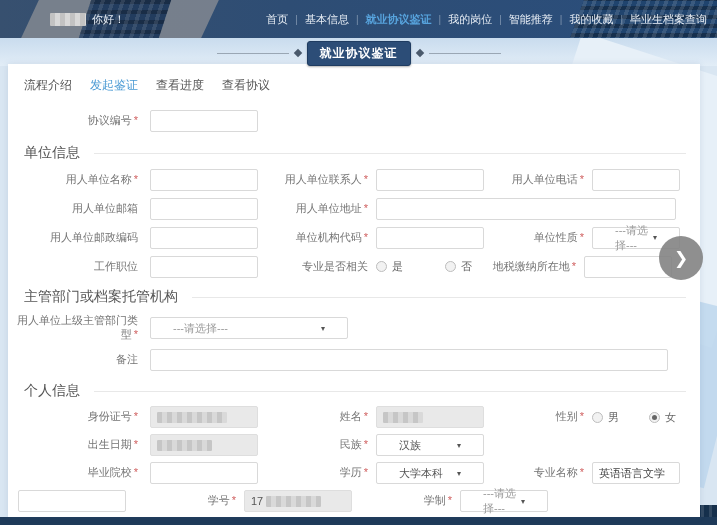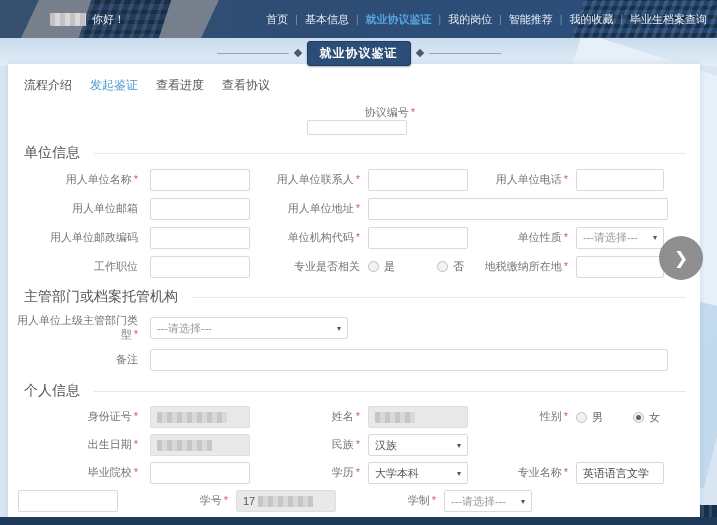--- a/index.html
+++ b/index.html
@@ -64,43 +64,43 @@
 
   .tabs { display:flex; gap:18px; padding-left:10px; height:18px; align-items:center; }
   .tab { font-size:12px; color:#555; text-decoration:none; cursor:pointer; }
   .tab.active { color:#4a9ad4; }
 
   .section-h { display:flex; align-items:center; margin-top:6px; height:24px; padding-left:10px; }
   .section-h .t { font-size:14px; color:#555; white-space:nowrap; }
   .section-h .rule { flex:1; height:1px; background:#e8e8e8; margin-left:14px; margin-right:14px; }
 
   .row { display:flex; align-items:center; height:29px; }
-  .row.first { margin-top:12px;flex-direction:column; }
+  .row.first { margin-top:12px; }
   .row.tall { height:38px; }
   .row.p { height:28px; }
   .lbl { font-size:11px; color:#747474; text-align:right; padding-right:8px; line-height:1.25; }
   .lbl.c1 { width:132px; }
   .lbl.c2 { width:118px; }
   .lbl.c3 { width:108px; }
   .req { color:#d06060; margin-left:2px; font-size:11px; }
 
   .inp { height:22px; border:1px solid #d9d9d9; border-radius:2px; background:#fff;
     font-size:11px; color:#444; padding:0 6px; outline:none;
     font-family:"Liberation Sans","DejaVu Sans",sans-serif; }
-  .w100 { width:100px; } .w88 { width:88px; } .w198 { width:198px; }
+  .w100 { width:108px; } .w88 { width:88px; } .w198 { width:198px; }
   .w300 { width:300px; } .w518 { width:518px; }
   .inp.masked { background:#e9e9e9; border-color:#dedede; display:flex; align-items:center; gap:3px; }
   .blur-val { display:inline-block; height:11px; border-radius:1px;
     background:repeating-linear-gradient(90deg,#c6c6c6 0 5px,#d9d9d9 5px 10px);
     filter:blur(.6px); }
   .bv-70 { width:70px; } .bv-40 { width:40px; } .bv-55 { width:55px; }
 
   .select { height:22px; border:1px solid #d9d9d9; border-radius:2px; background:#fff;
     display:flex; align-items:center; justify-content:space-between;
-    padding:0 6px; font-size:11px; cursor:pointer; }
+    padding:0 22px; font-size:11px; cursor:pointer; }
   .select .ph { color:#999; }
   .select .val { color:#555; }
   .select .arrow { color:#555; font-size:8px; margin-left:4px; }
 
   .radio-group { display:flex; align-items:center; font-size:11px; color:#666; }
   .radio { width:11px; height:11px; border:1px solid #bdbdbd; border-radius:50%;
     background:#f2f2f2; display:inline-block; position:relative; cursor:pointer; }
   .radio.checked::after { content:""; position:absolute; left:2px; top:2px;
     width:5px; height:5px; border-radius:50%; background:#666; }
   .radio-lab { margin:0 0 0 5px; }

